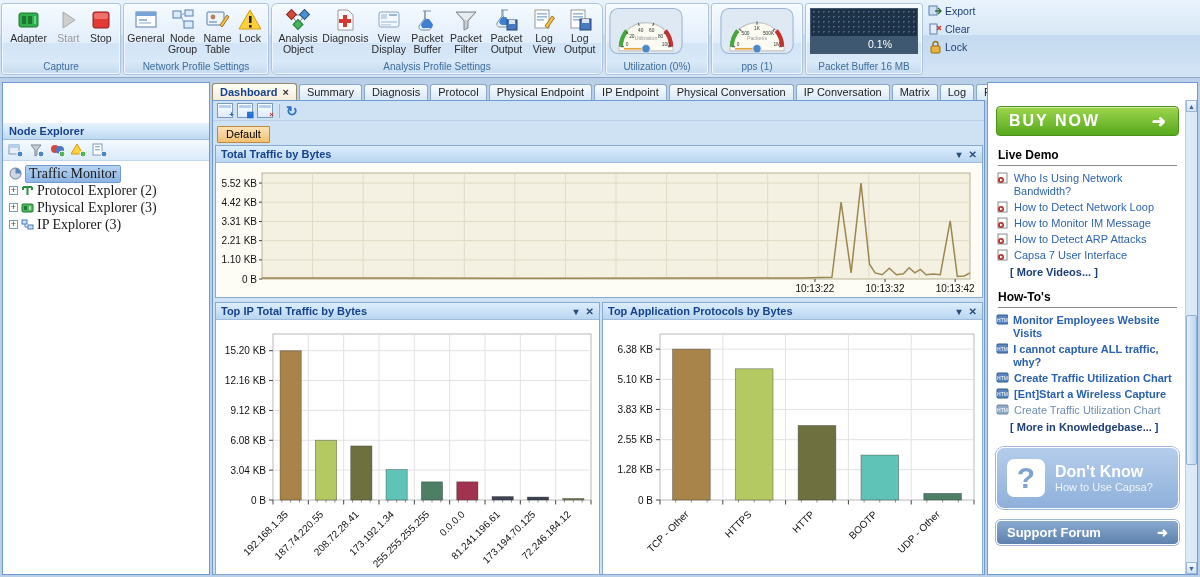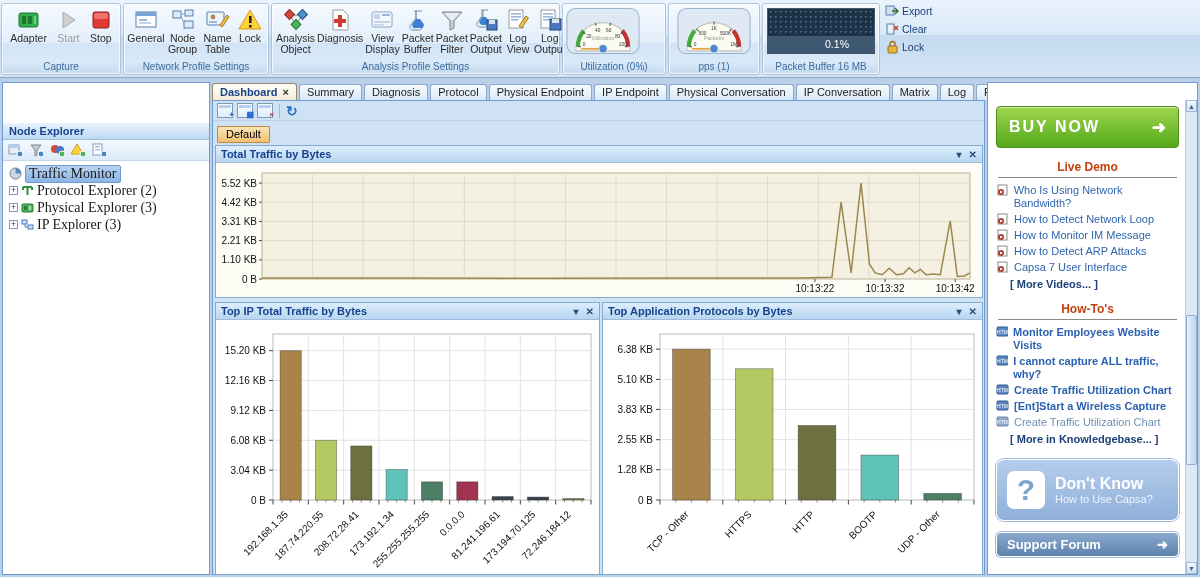--- a/index.html
+++ b/index.html
@@ -85,25 +85,25 @@
 
   #panel-line  { left:2px;  top:44px;  width:768px; height:153px; }
   #panel-ip    { left:2px;  top:201px; width:385px; height:273px; }
   #panel-proto { left:389px;top:201px; width:381px; height:273px; }
   #panel-line .pbody { background:#fdfcf5; }
 
   
   .rightpanel { position:absolute; left:987px; top:82px; width:211px; height:493px;
     background:#fff; border:1px solid #6f9bd2; }
   .rcontent { position:absolute; left:0; top:17px; right:12px; bottom:0; background:#fff; padding:6px 6px 0 8px; }
-  .buynow { height:42px; border-radius:4px; background:linear-gradient(#9ed64e,#56a81c);
+  .buynow { height:30px; border-radius:4px; background:linear-gradient(#9ed64e,#56a81c);
     border:1px solid #4e8f1d; color:#fff; font-weight:bold; font-size:16px; letter-spacing:2px;
     display:flex; align-items:center; justify-content:space-between; padding:0 12px; box-shadow:inset 0 1px 0 rgba(255,255,255,.5); }
   .buynow .arrow { font-size:17px; letter-spacing:0; }
-  .rheading { font-weight:bold; font-size:12px; color:#c2410c; margin:12px 2px 3px 2px;text-align:center; }
+  .rheading { font-weight:bold; font-size:12px; color:#000000; margin:12px 2px 3px 2px; }
   .rhr { border:none; border-top:1px solid #8a8a8a; margin:0 2px 6px 2px; }
   .rlink { display:flex; align-items:flex-start; gap:5px; margin:3px 0; line-height:13px; }
   .rlink .txt { color:#2f64ae; font-size:11px; }
   .rlink.bold .txt { font-weight:bold; color:#2a61b0; }
   .rlink.dim .txt { font-weight:normal; color:#6f8fb3; }
   .rmore { font-weight:bold; color:#1c3f77; font-size:11px; margin:4px 0 0 14px; }
   .dontknow { margin-top:14px; height:62px; border-radius:8px;
     background:linear-gradient(#b5cdec,#8fb0da); border:1px solid #ffffff; box-shadow:0 0 0 1px #9db8d8;
     display:flex; align-items:center; gap:10px; padding:0 10px; }
   .qmark { width:38px; height:38px; border-radius:7px; background:#fff; color:#7fa3cd;
@@ -202,21 +202,21 @@
               <rect x="12" y="9" width="2.6" height="7" fill="#222"></rect>
               <rect x="12" y="18" width="2.6" height="2.6" fill="#222"></rect>
             </svg>
         </span>
         <span class="rlbl">Lock</span>
       </div>
     </div>
     <div class="rgroup-label">Network Profile Settings</div>
   </div>
 
-  <div class="rgroup" style="width:289px;">
+  <div class="rgroup" style="width:332px;border-radius:6px;">
     <div class="rgroup-items">
       <div class="rbtn" style="width:48px">
         <span class="ric">
           <svg width="26" height="26">
               <path d="M7 8 L19 8 M7 8 L13 18 M19 8 L13 18" stroke="#8a8a8a" fill="none"></path>
               <rect x="3" y="4" width="7" height="7" transform="rotate(45 6.5 7.5)" fill="#d24a3c" stroke="#8d2a1f"></rect>
               <rect x="16" y="4" width="7" height="7" transform="rotate(45 19.5 7.5)" fill="#4a8fd2" stroke="#24527f"></rect>
               <rect x="9.5" y="14" width="7" height="7" transform="rotate(45 13 17.5)" fill="#49b45b" stroke="#1f7a31"></rect>
             </svg>
         </span>

